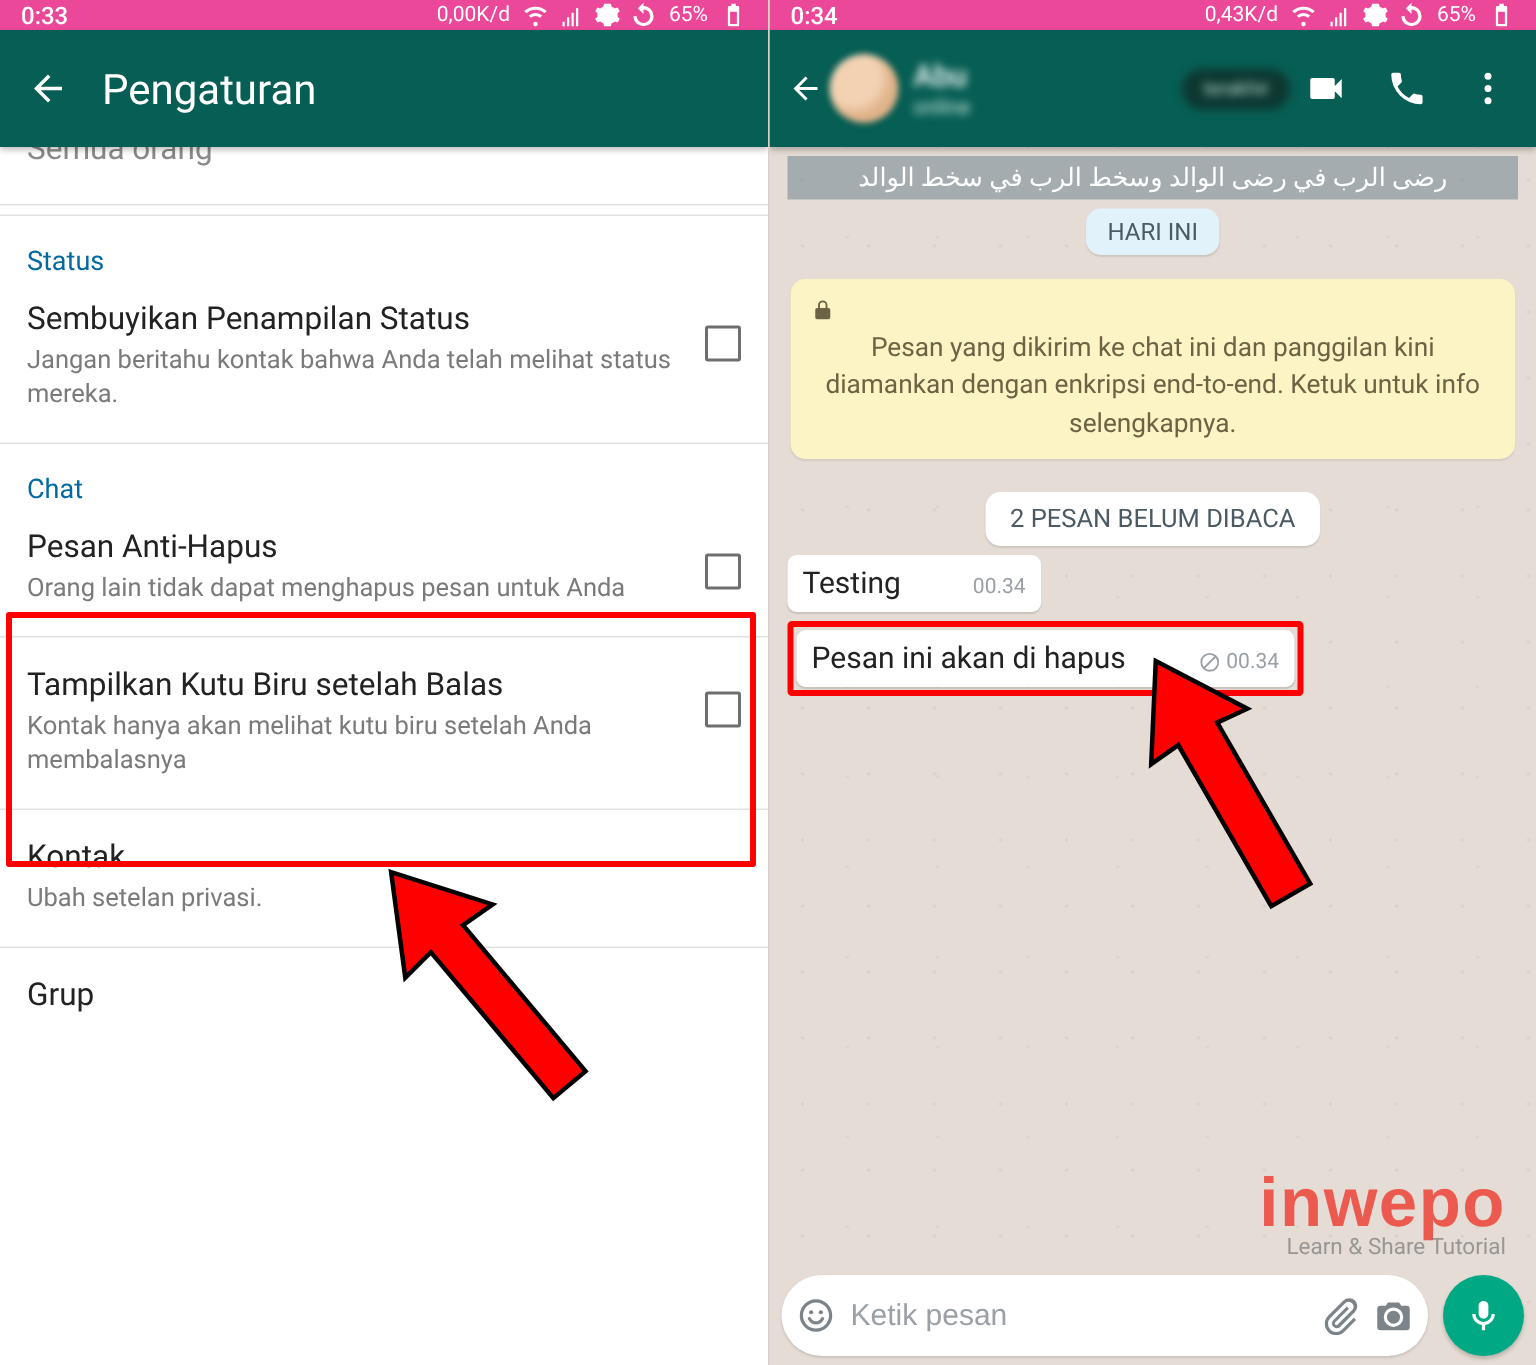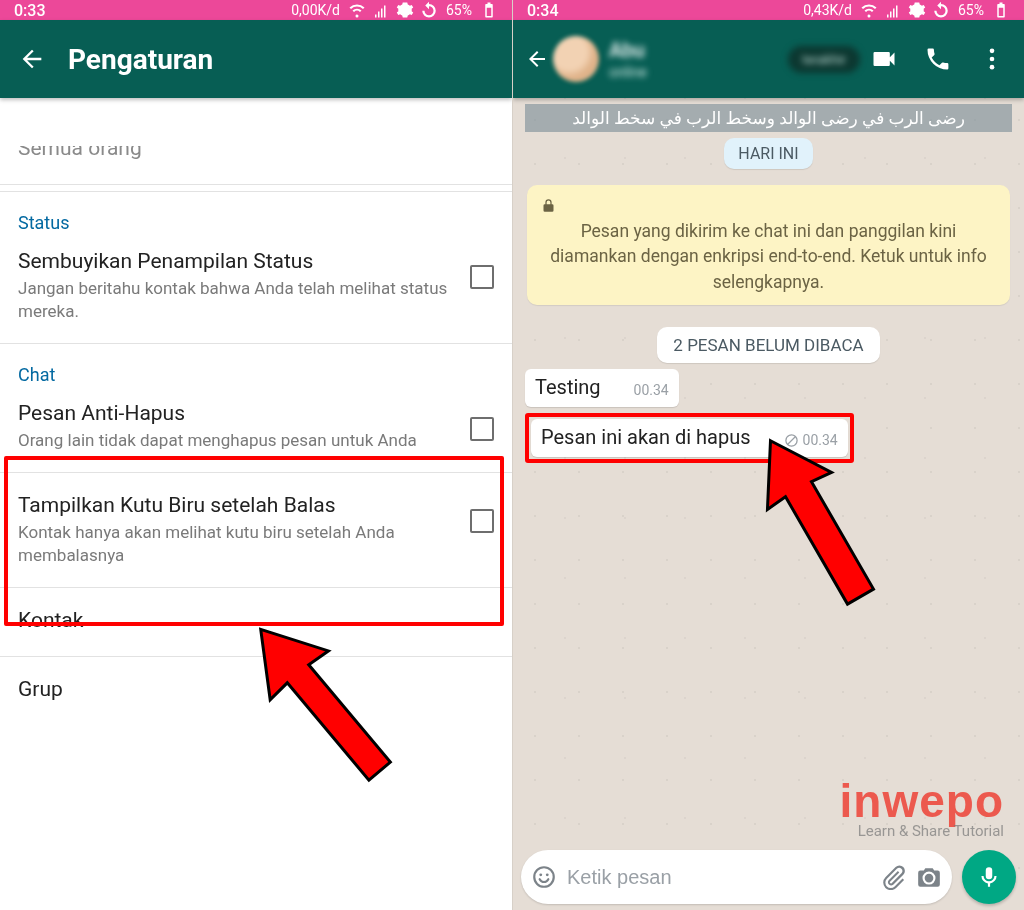--- a/index.html
+++ b/index.html
@@ -25,25 +25,25 @@
   .sb-icons { display:flex; align-items:center; gap:6px; }
   .sb-icon { width:18px; height:18px; fill:#fff; }
   .sb-small-txt { font-size:14px;}
   
   .toolbar {
     height: 78px; background:#075e54; color:#fff;
     display:flex; align-items:center; padding:0 18px; gap:22px;
     box-shadow: 0 2px 4px rgba(0,0,0,0.25);
     position:relative; z-index:5;
   }
-  .toolbar .title { font-size:28px; font-weight:700;}
+  .toolbar .title { font-size:28px; font-weight:400;}
   .arrow-back { width:28px; height:28px; fill:#fff; }
   
   .settings-scroll {
-    flex:1; overflow:hidden; position:relative; background:#fff;margin-top:48px;
+    flex:1; overflow:hidden; position:relative; background:#fff;
   }
   .setting-item {
     padding: 14px 18px; display:flex; align-items:flex-start; gap:14px;
     border-bottom: none;
   }
   .setting-text { flex:1; }
   .setting-title { font-size:21px; color:#222; margin-bottom:4px;}
   .setting-sub { font-size:17px; color:#7a7a7a; line-height:1.35;}
   .setting-section {
     padding: 14px 18px 2px; font-size:18px; color:#0369a1; font-weight:400;
@@ -116,21 +116,21 @@
     background:#fdf4c5; color:#6b6344; text-align:center;
     font-size:17.5px; padding:10px 14px; border-radius:10px;
     margin: 10px 2px 16px; line-height:1.45; box-shadow:0 1px 1px rgba(0,0,0,0.08);
     display:flex; gap:6px; justify-content:center;flex-direction:column;
   }
   .encrypt-box .lock-icon { width:15px; height:15px; fill:#6b6344; margin-top:3px; flex-shrink:0;}
   .msgs { width:100%; display:flex; flex-direction:column; gap:6px; align-items:flex-start;}
   .bubble {
     background:#fff; border-radius:6px; padding:6px 10px 8px;
     box-shadow: 0 1px 1px rgba(0,0,0,0.12);
-    display:flex; align-items:flex-end; gap:9px; max-width: 80%;
+    display:flex; align-items:flex-end; gap:24px; max-width: 80%;
   }
   .bubble .msg-text { font-size:20px; color:#222; }
   .bubble .msg-time { font-size:14px; color:#9aa0a6; padding-bottom:1px; display:flex; align-items:center; gap:4px;margin-left:24px;}
   .ban-icon { width:15px; height:15px; fill:#9aa0a6; }
   .msg-highlight {
     border:4px solid #ff0000; border-radius:3px; padding:2px;
   }
   
   .input-wrap {
     position:absolute; left:0; right:0; bottom:6px; padding:0 8px;
@@ -241,20 +241,21 @@
         <div class="setting-title">Tampilkan Kutu Biru setelah Balas</div>
         <div class="setting-sub">Kontak hanya akan melihat kutu biru setelah Anda membalasnya</div>
       </div>
       <div class="checkbox"></div>
     </div>
     <div class="divider"></div>
 
     <div class="setting-item">
       <div class="setting-text">
         <div class="setting-title">Kontak</div>
+        <div class="setting-sub">Ubah setelan privasi.</div>
       </div>
     </div>
     <div class="divider"></div>
 
     <div class="setting-item">
       <div class="setting-text">
         <div class="setting-title">Grup</div>
       </div>
     </div>
 

